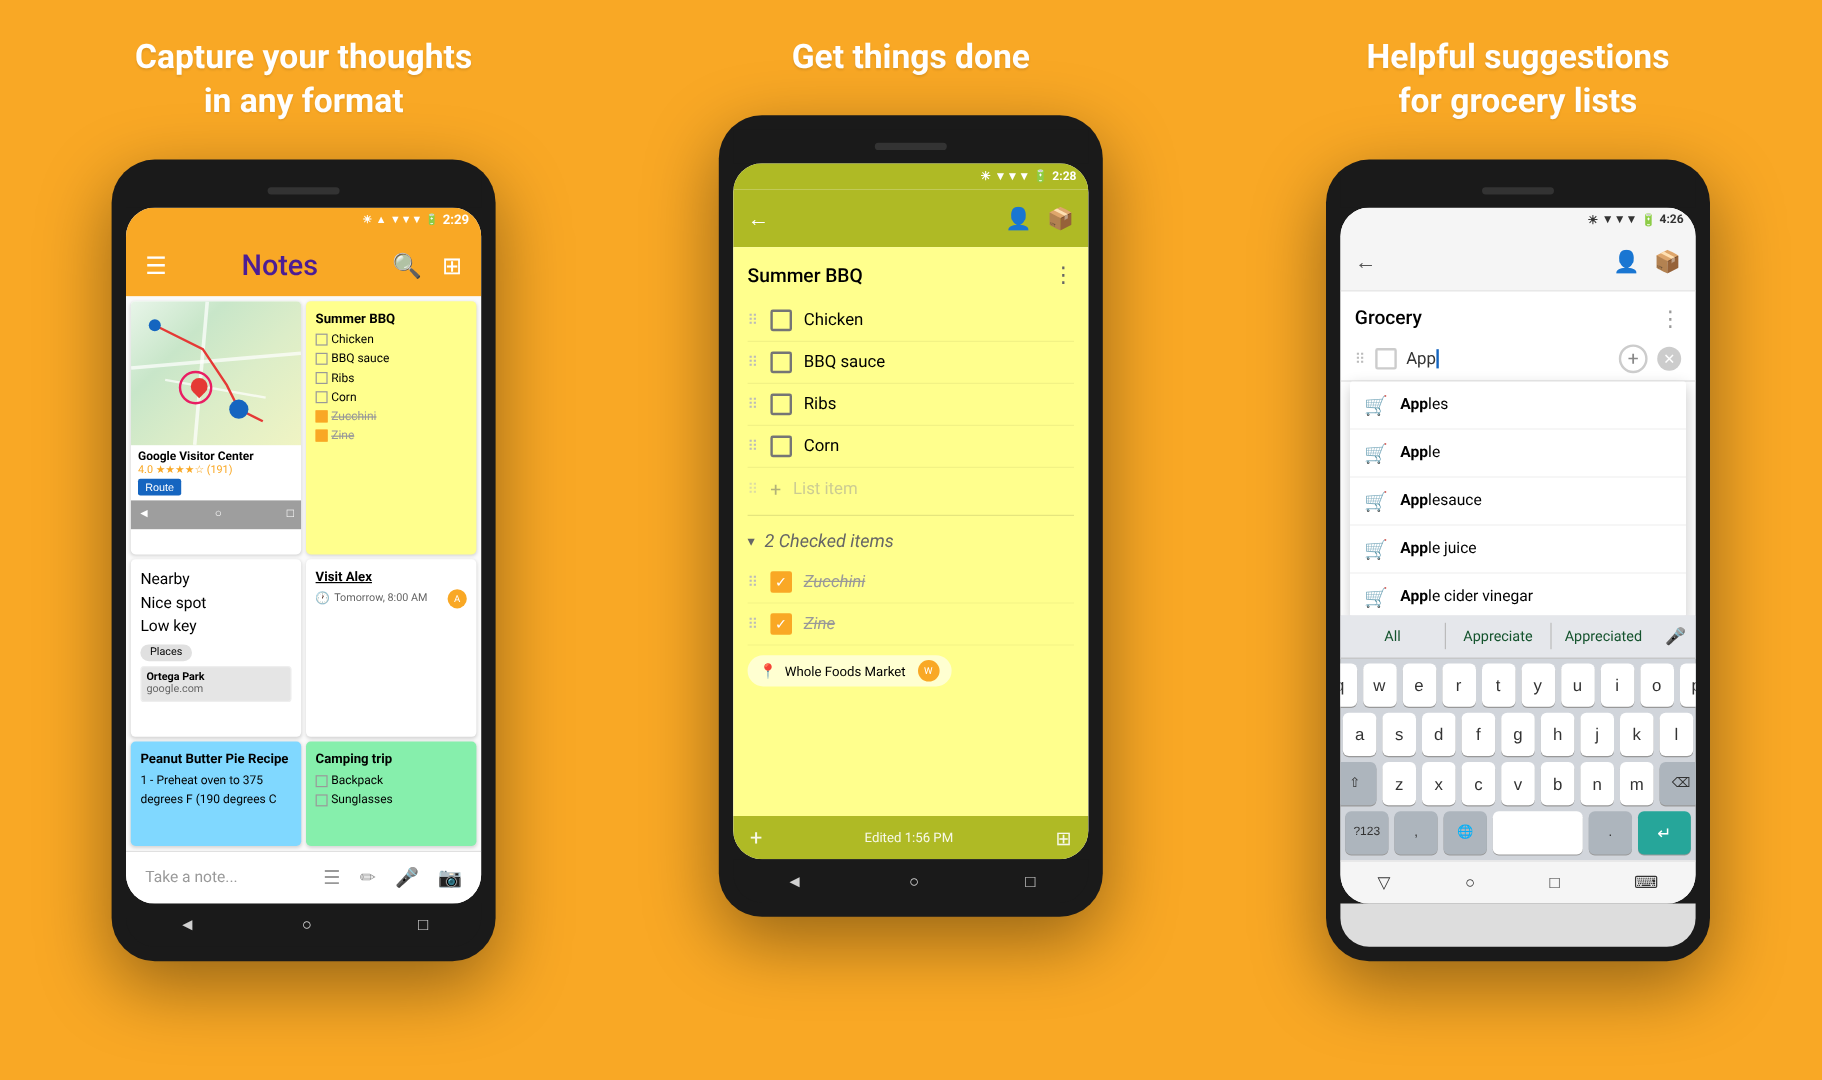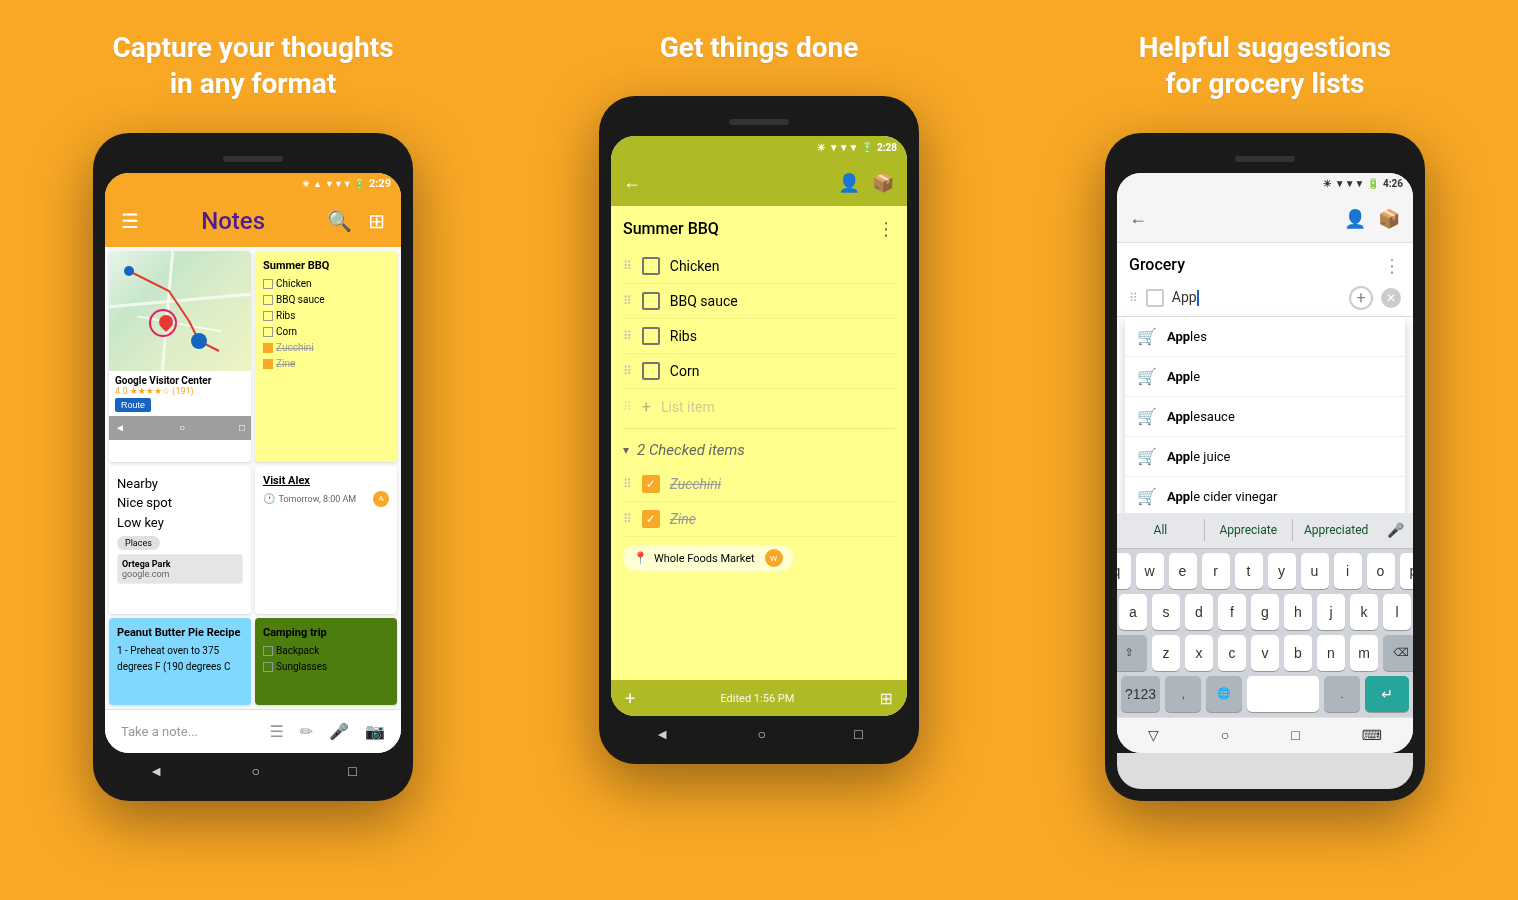--- a/index.html
+++ b/index.html
@@ -126,21 +126,21 @@
       background: white;
       border-radius: 4px;
       padding: 8px;
       font-size: 10px;
       overflow: hidden;
       box-shadow: 0 1px 3px rgba(0,0,0,0.15);
     }
 
     .note-card.yellow { background: #FFFF8D; }
     .note-card.blue { background: #80D8FF; }
-    .note-card.red { background: #4d7c0f; }
+    .note-card.red { background: #86efac; }
     .note-card.map { padding: 0; overflow: hidden; }
 
     .note-title { font-weight: bold; font-size: 11px; margin-bottom: 4px; }
     .note-item { font-size: 10px; line-height: 1.6; }
     .note-item.checked { text-decoration: line-through; color: #999; }
     .note-checkbox { display: inline-block; width: 10px; height: 10px; border: 1px solid #999; margin-right: 3px; vertical-align: middle; }
     .note-checkbox.checked { background: #F9A825; border-color: #F9A825; }
 
     .map-placeholder {
       width: 100%;
@@ -885,21 +885,21 @@
               <div class="kbd-key">z</div>
               <div class="kbd-key">x</div>
               <div class="kbd-key">c</div>
               <div class="kbd-key">v</div>
               <div class="kbd-key">b</div>
               <div class="kbd-key">n</div>
               <div class="kbd-key">m</div>
               <div class="kbd-key special">⌫</div>
             </div>
             <div class="kbd-row">
-              <div class="kbd-key special" style="font-size:14px;">?123</div>
+              <div class="kbd-key special" style="font-size:10px;">?123</div>
               <div class="kbd-key special">,</div>
               <div class="kbd-key special">🌐</div>
               <div class="kbd-key space-key"></div>
               <div class="kbd-key special">.</div>
               <div class="kbd-key enter-key">↵</div>
             </div>
           </div>
         </div>
 
         <div class="phone3-nav">

